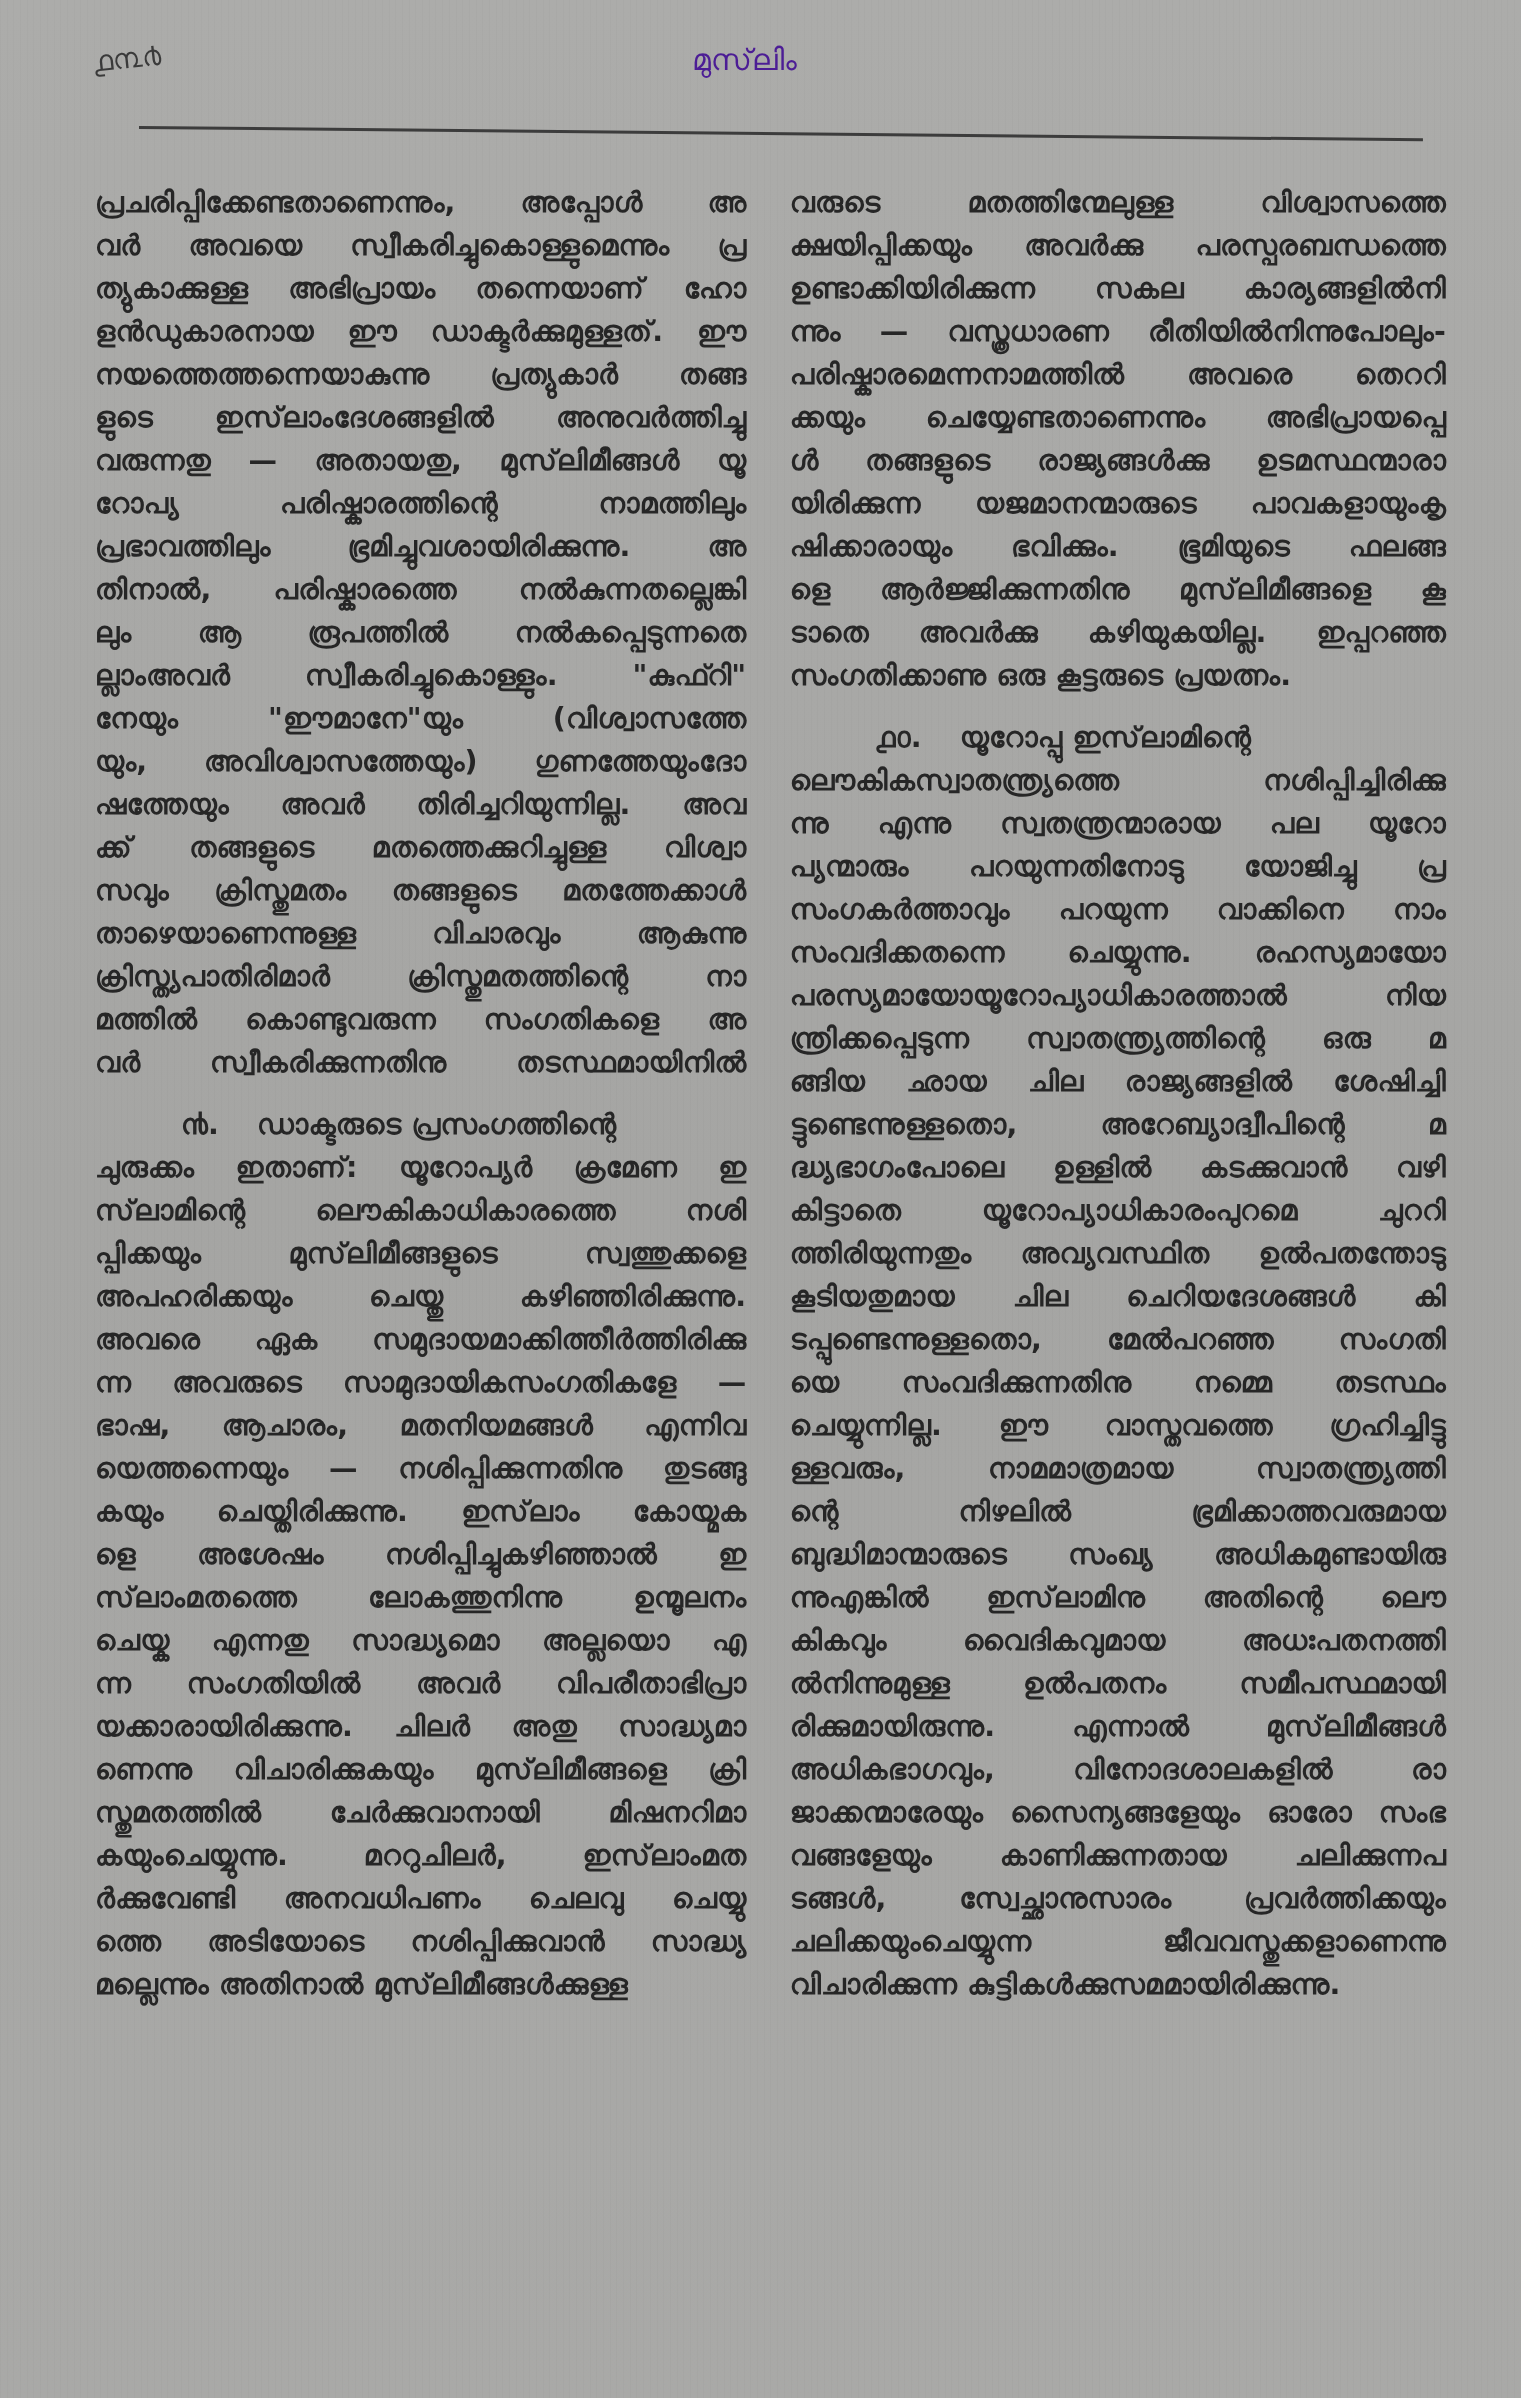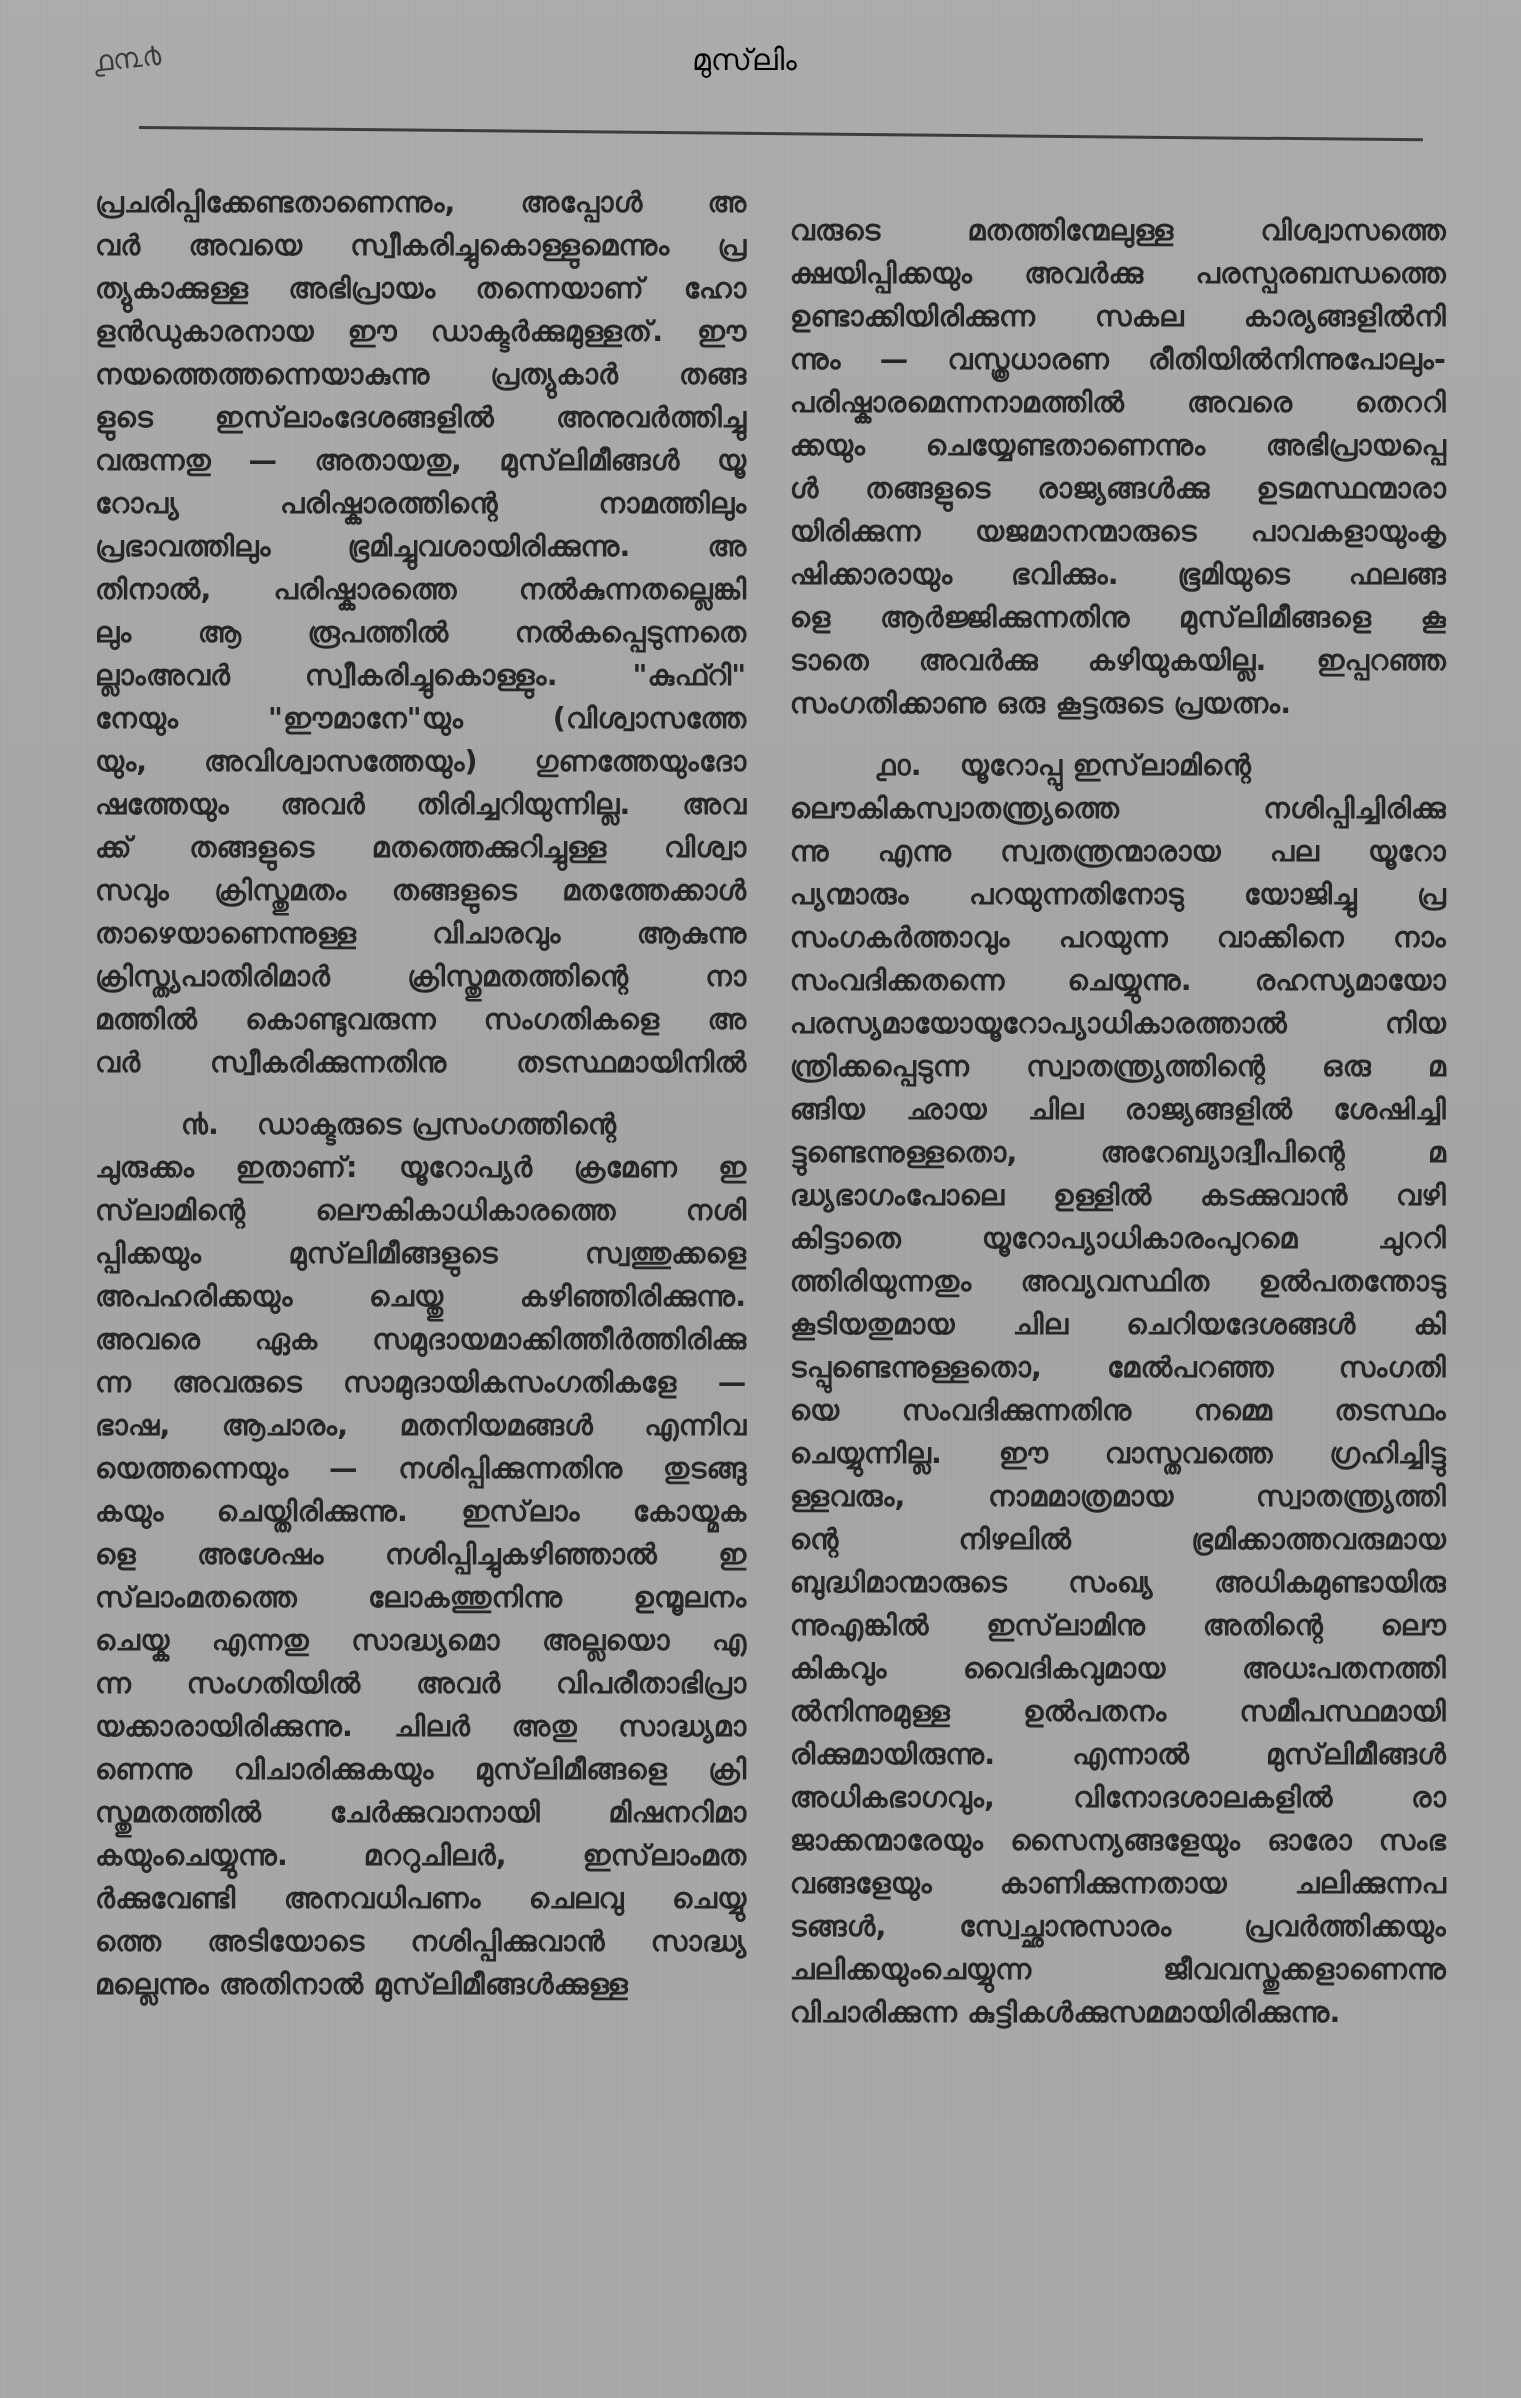--- a/index.html
+++ b/index.html
@@ -31,21 +31,21 @@
       top: 42px;
       font-size: 28.5px;
       color: #3a3a3a;
       transform: rotate(-6deg);
     }
     .running-title {
       position: absolute;
       left: 692px;
       top: 42px;
       font-size: 30px;
-      color: #000000;
+      color: #4c1d95;
     }
     .header-rule {
       position: absolute;
       left: 139px;
       top: 126px;
       width: 1284px;
       height: 2.9px;
       background: #3c3c3c;
       transform: rotate(0.55deg);
       transform-origin: left center;
@@ -58,21 +58,20 @@
       display: flex;
       justify-content: space-between;
       gap: 30px;
     }
     .column {
       width: 666px;
     }
     .column.right {
       width: 671px;
       padding-left: 13.3px;
-      margin-top: 28px;
     }
     .line {
       display: block;
       font-size: 28.5px;
       font-weight: bold;
       line-height: 43px;
       height: 43px;
       white-space: nowrap;
       text-align: justify;
       text-align-last: justify;

